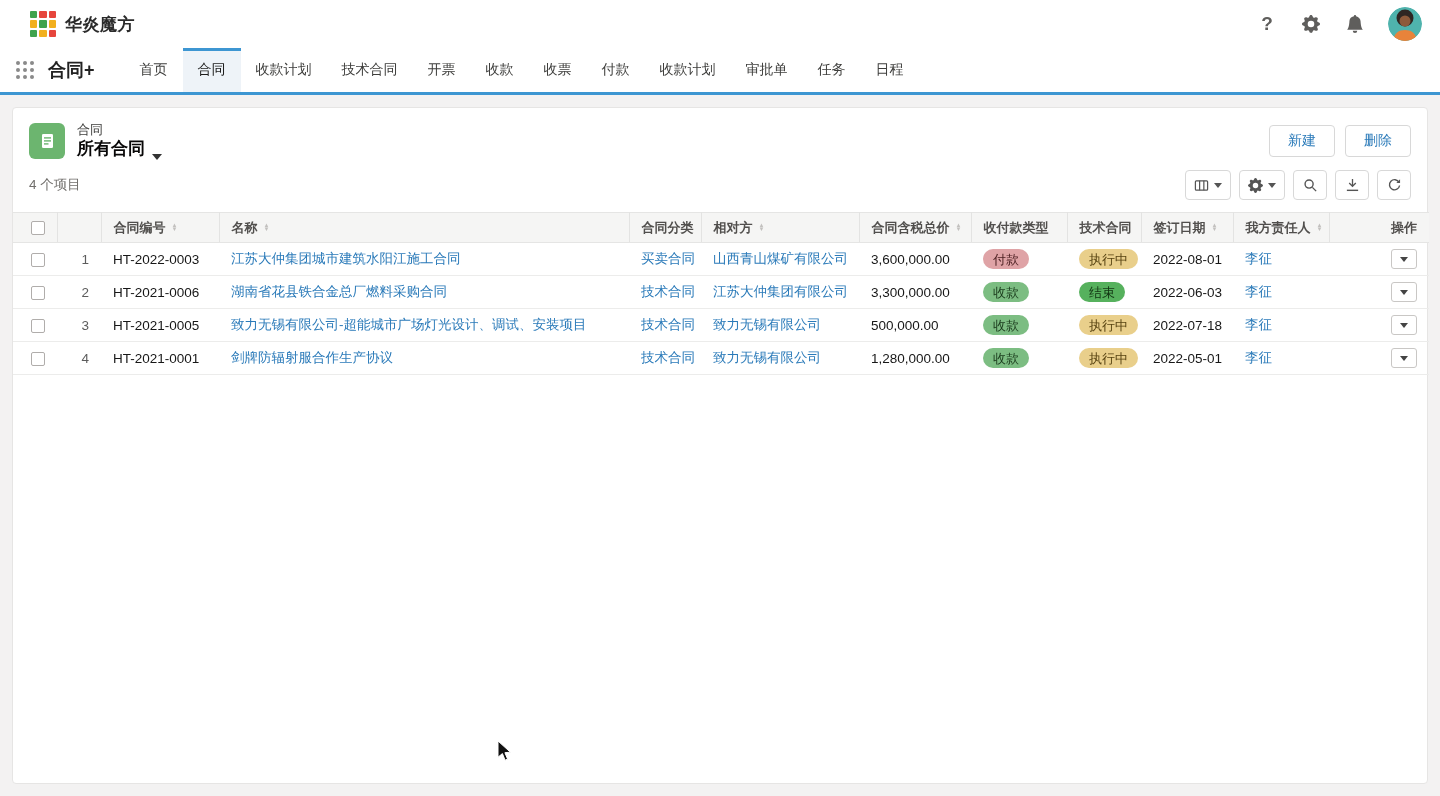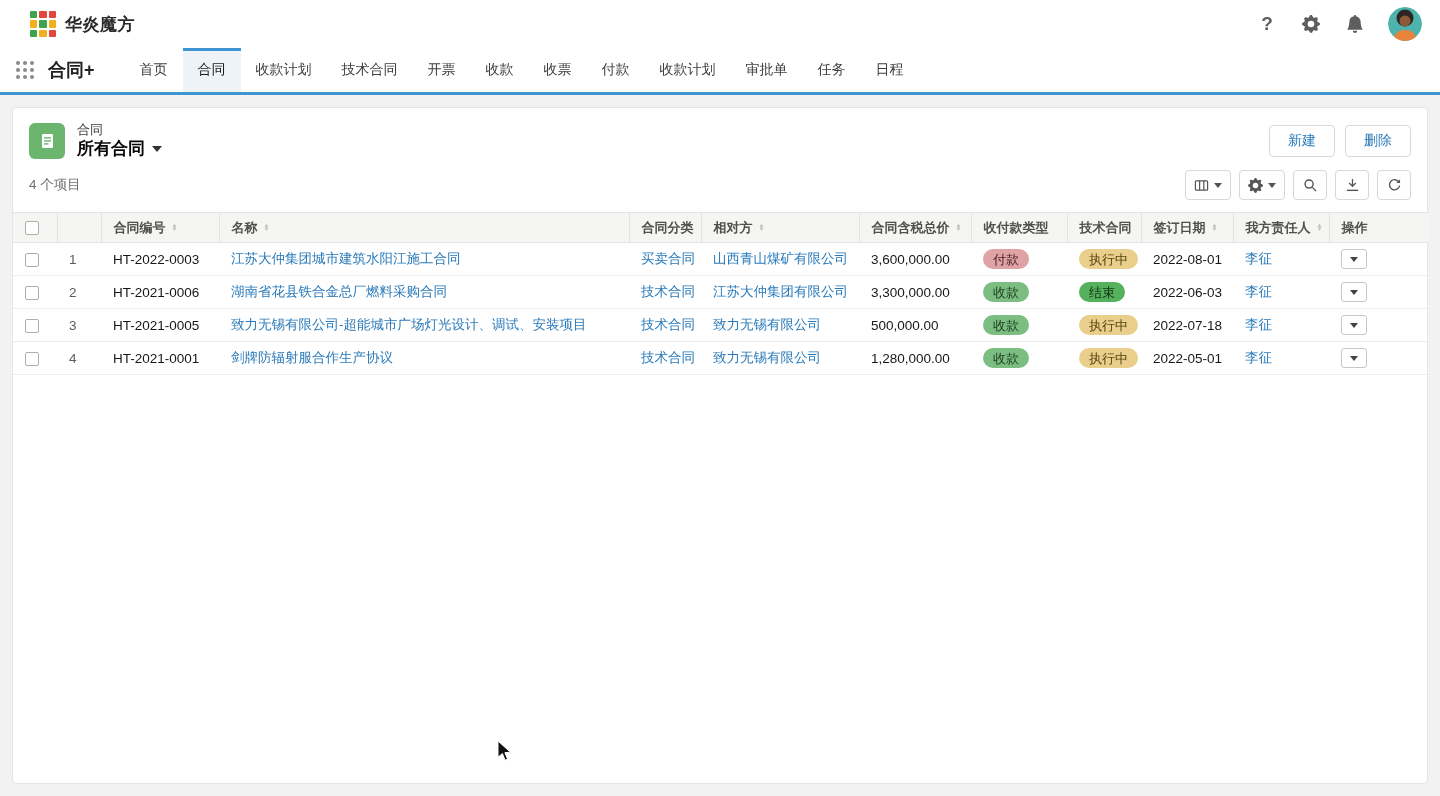--- a/index.html
+++ b/index.html
@@ -26,40 +26,40 @@
   .blue-line { height:3px; background:#3d96d2; }
 
   
   .main { height:701px; padding:12px; }
   .card { background:#fff; height:100%; border-radius:4px; border:1px solid #e6e5e4; display:flex; flex-direction:column; }
 
   .card-head { display:flex; align-items:center; padding:14px 16px 4px 16px; }
   .obj-icon { width:36px; height:36px; border-radius:6px; background:#6cb56f; display:flex; align-items:center; justify-content:center; flex:none; }
   .titles { margin-left:12px; }
   .obj-label { font-size:13px; color:#3e3e3c; line-height:16px; }
-  .view-row { display:flex; align-items:center; cursor:pointer; }
+  .view-row { display:flex; align-items:flex-end; cursor:pointer; }
   .view-title { font-size:17px; font-weight:700; color:#080707; line-height:22px; }
   .caret-down { width:0; height:0; border-left:5px solid transparent; border-right:5px solid transparent; border-top:6px solid #333; margin-left:7px; }
   .head-actions { margin-left:auto; display:flex; gap:10px; }
   .btn { background:#fff; border:1px solid #d8d8d8; border-radius:4px; color:#2a7ab9; font-size:14px; padding:6px 18px; cursor:pointer; font-family:inherit; }
 
   .card-sub { display:flex; align-items:center; padding:6px 16px 12px 16px; }
   .count { font-size:13.5px; color:#706e6b; }
   .toolbar { margin-left:auto; display:flex; gap:8px; }
   .tool-btn { height:30px; min-width:34px; background:#fff; border:1px solid #d8d8d8; border-radius:4px; display:flex; align-items:center; justify-content:center; gap:5px; padding:0 8px; color:#555; cursor:pointer; }
   .chev { width:0; height:0; border-left:4px solid transparent; border-right:4px solid transparent; border-top:5px solid #555; }
 
   
   table { width:100%; border-collapse:collapse; table-layout:fixed; }
   thead th { background:#f5f5f4; border-top:1px solid #e5e5e4; border-bottom:1px solid #e5e5e4; border-right:1px solid #e3e3e2; height:30px; font-size:13px; font-weight:700; color:#514f4d; text-align:left; padding:0 12px; white-space:nowrap; overflow:hidden; cursor:pointer; }
   thead th:last-child { border-right:none; }
   .sort { display:inline-block; margin-left:6px; vertical-align:1px; }
   .sort i { display:block; font-style:normal; font-size:6px; line-height:4px; color:#c2c0be; }
   tbody td { height:33px; border-bottom:1px solid #ececeb; font-size:13.5px; padding:0 12px; white-space:nowrap; overflow:hidden; color:#171717; }
-  .col-center { text-align:left; }
+  .col-center { text-align:right; }
   .num-cell { color:#5c5c5c; }
   a.cell-link { color:#2a7ab9; text-decoration:none; cursor:pointer; }
   .cbx { display:inline-block; width:14px; height:14px; border:1px solid #b0adab; border-radius:2px; background:#fff; vertical-align:middle; cursor:pointer; }
   .badge { display:inline-block; font-size:13px; padding:2.5px 10px; border-radius:11px; line-height:15px; }
   .row-action { display:inline-flex; width:26px; height:20px; border:1px solid #c9c7c5; border-radius:3px; background:#fff; align-items:center; justify-content:center; cursor:pointer; }
   .row-action .chev { border-top-color:#444; }
 
   
   .card-footer { margin-top:auto; padding:10px 16px 14px 16px; display:flex; align-items:center; gap:9px; }
   .per-page-label { font-size:13.5px; color:#706e6b; }

